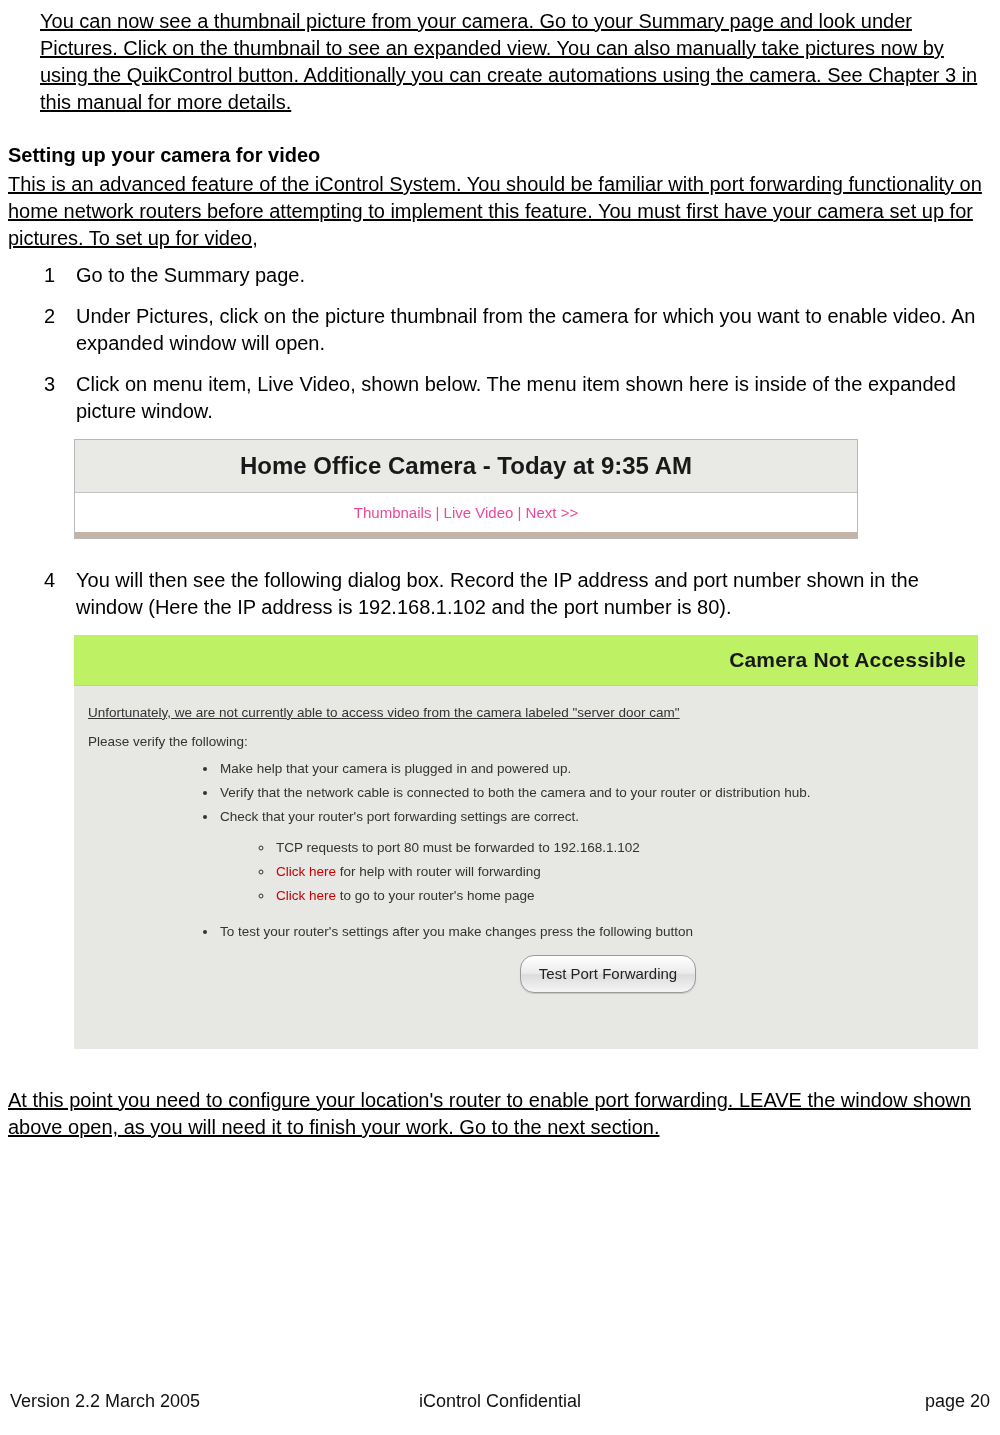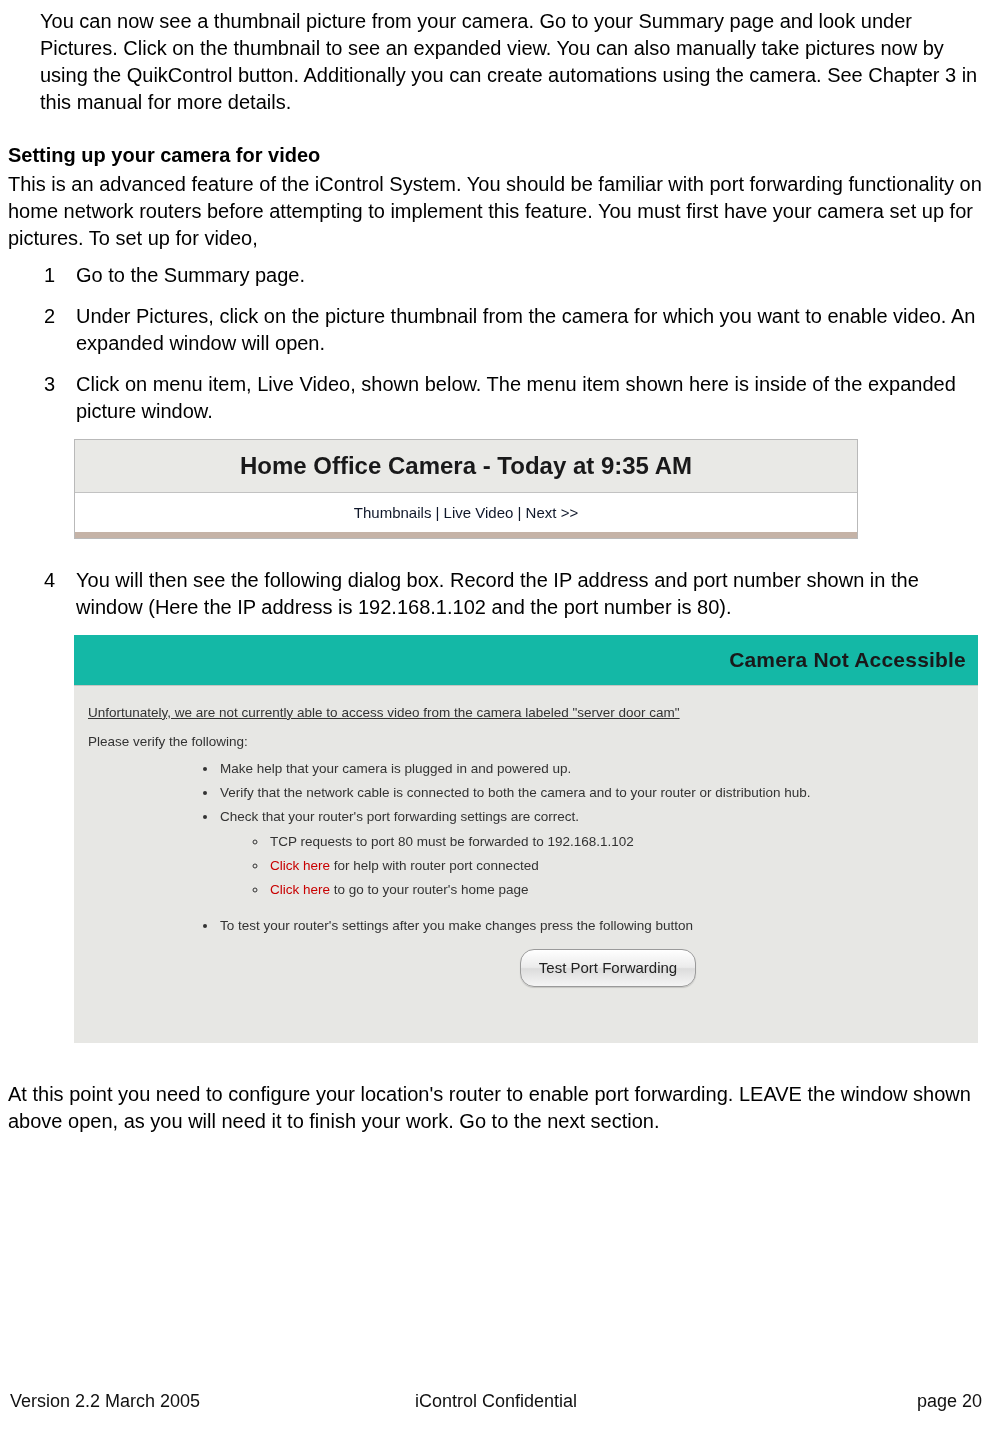--- a/index.html
+++ b/index.html
@@ -22,20 +22,21 @@
     padding-left: 32px;
     padding-right: 8px;
   }
   .heading {
     font-weight: bold;
     margin-top: 26px;
     margin-bottom: 2px;
   }
   .para {
     margin-bottom: 8px;
+    text-decoration: underline;
   }
   ol.steps {
     list-style: none;
     padding: 0;
     margin: 10px 0 0 0;
   }
   ol.steps li {
     display: flex;
     padding-left: 36px;
     margin-bottom: 14px;
@@ -61,35 +62,35 @@
     font-family: Verdana, Geneva, sans-serif;
     font-weight: bold;
     font-size: 24px;
     color: #19191a;
     padding: 10px 4px;
   }
   .fig1-sub {
     text-align: center;
     font-family: Verdana, Geneva, sans-serif;
     font-size: 15px;
-    color: #0f172a;
+    color: #ec4899;
     padding: 10px 4px 8px 4px;
     border-bottom: 6px solid #c5b3a7;
   }
   
   .fig2 {
     margin: 14px 0 10px 66px;
     width: 904px;
     background: #e7e7e4;
     font-family: Verdana, Geneva, sans-serif;
     font-size: 13.5px;
     color: #333;
   }
   .fig2-title {
-    background: #14b8a6;
+    background: #bef264;
     border-bottom: 1px solid #c5c5c2;
     text-align: right;
     font-weight: bold;
     font-size: 21px;
     color: #19191a;
     padding: 11px 12px 11px 4px;
     letter-spacing: 0.2px;
   }
   .fig2-body {
     background: #e7e7e4;
@@ -99,21 +100,21 @@
   .fig2-body .l1 { margin-bottom: 6px; text-decoration: underline; }
   .fig2-body .verify { margin-top: 4px; margin-bottom: 4px; }
   .fig2 ul.b1 {
     list-style: disc;
     margin: 2px 0 0 0;
     padding-left: 130px;
   }
   .fig2 ul.b1 > li { padding-left: 2px; margin-bottom: 1px; }
   .fig2 ul.b2 {
     list-style: circle;
-    margin: 2px;
+    margin: 8px;
     padding-left: 46px;
   }
   .fig2 ul.b2 > li { padding-left: 2px; margin-bottom: 1px; }
   .fig2 .red { color: #c80000; font-weight: normal; }
   .fig2-btnwrap {
     text-align: center;
     padding: 10px 0 30px 164px;
   }
   .fig2-btn {
     display: inline-block;
@@ -127,21 +128,21 @@
     box-shadow: 0 1px 1px rgba(0,0,0,0.15);
     text-align: right;
   }
   .closing {
     margin-top: 38px;
   }
   .footer {
     position: absolute;
     bottom: 22px;
     left: 0;
-    right: 8px;
+    right: 0;
     display: flex;
     font-size: 18px;
     color: #111;
     padding: 0 10px;
   }
   .footer .f-left { flex: 1; text-align: left; }
   .footer .f-center { flex: 1; text-align: center; }
   .footer .f-right { flex: 1; text-align: right; }
 </style>
 </head>
@@ -187,21 +188,21 @@
       <div class="l1">Unfortunately, we are not currently able to access video from the camera labeled "server door cam"</div>
       <div class="verify">Please verify the following:</div>
       <ul class="b1">
         <li>Make help that your camera is plugged in and powered up.</li>
         <li>Verify that the network cable is connected to both the camera and to your router or distribution hub.</li>
         <li>
           <span>Check that your router's port forwarding settings are correct.</span>
           <ul class="b2">
             <li>TCP requests to port 80 must be forwarded to 192.168.1.102</li>
             <li>
-              <span class="red">Click here</span><span> for help with router port connected</span>
+              <span class="red">Click here</span><span> for help with router will forwarding</span>
             </li>
             <li>
               <span class="red">Click here</span><span> to go to your router's home page</span>
             </li>
           </ul>
         </li>
       </ul>
       <ul class="b1" style="margin-top:14px;">
         <li>To test your router's settings after you make changes press the following button</li>
       </ul>

